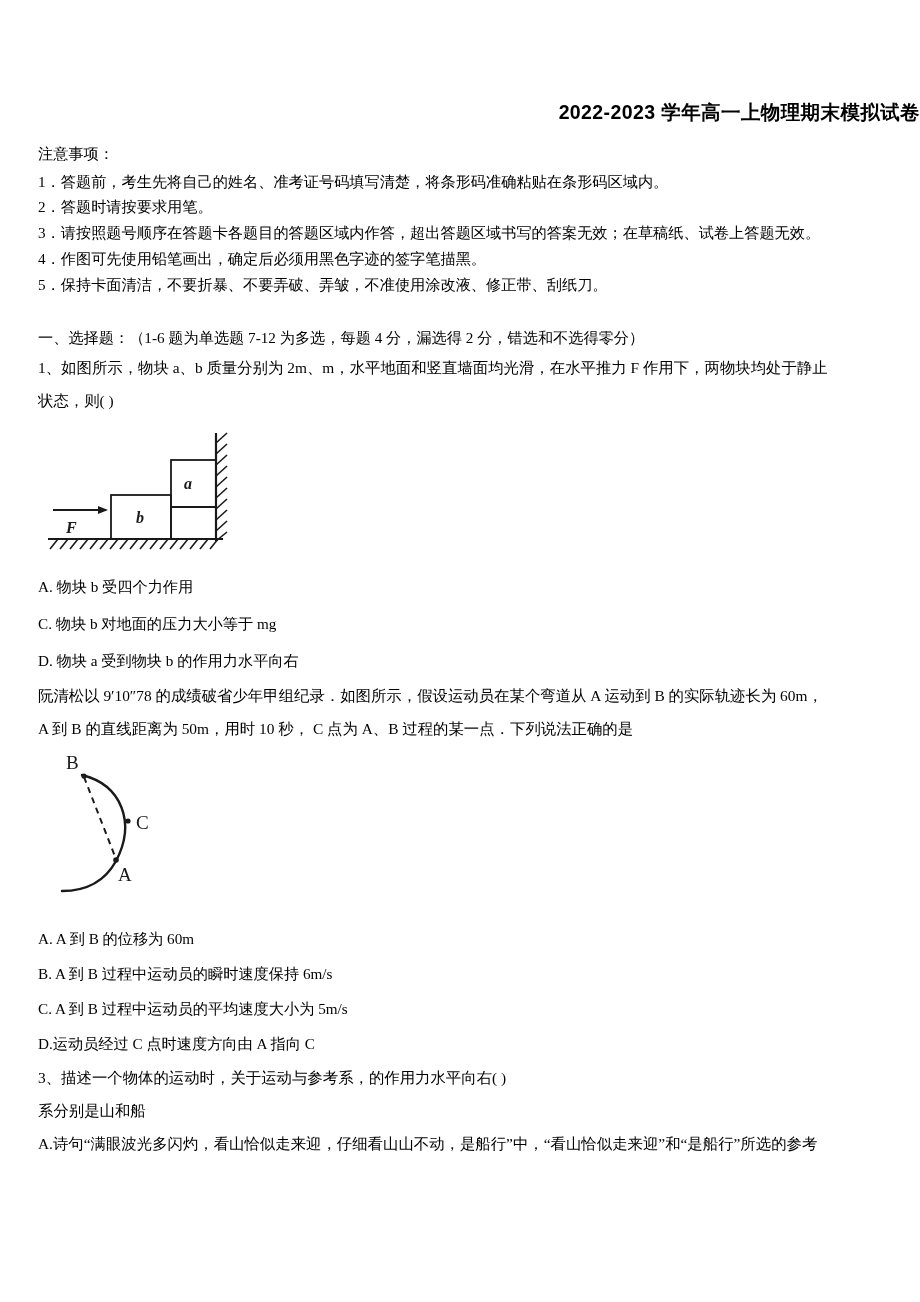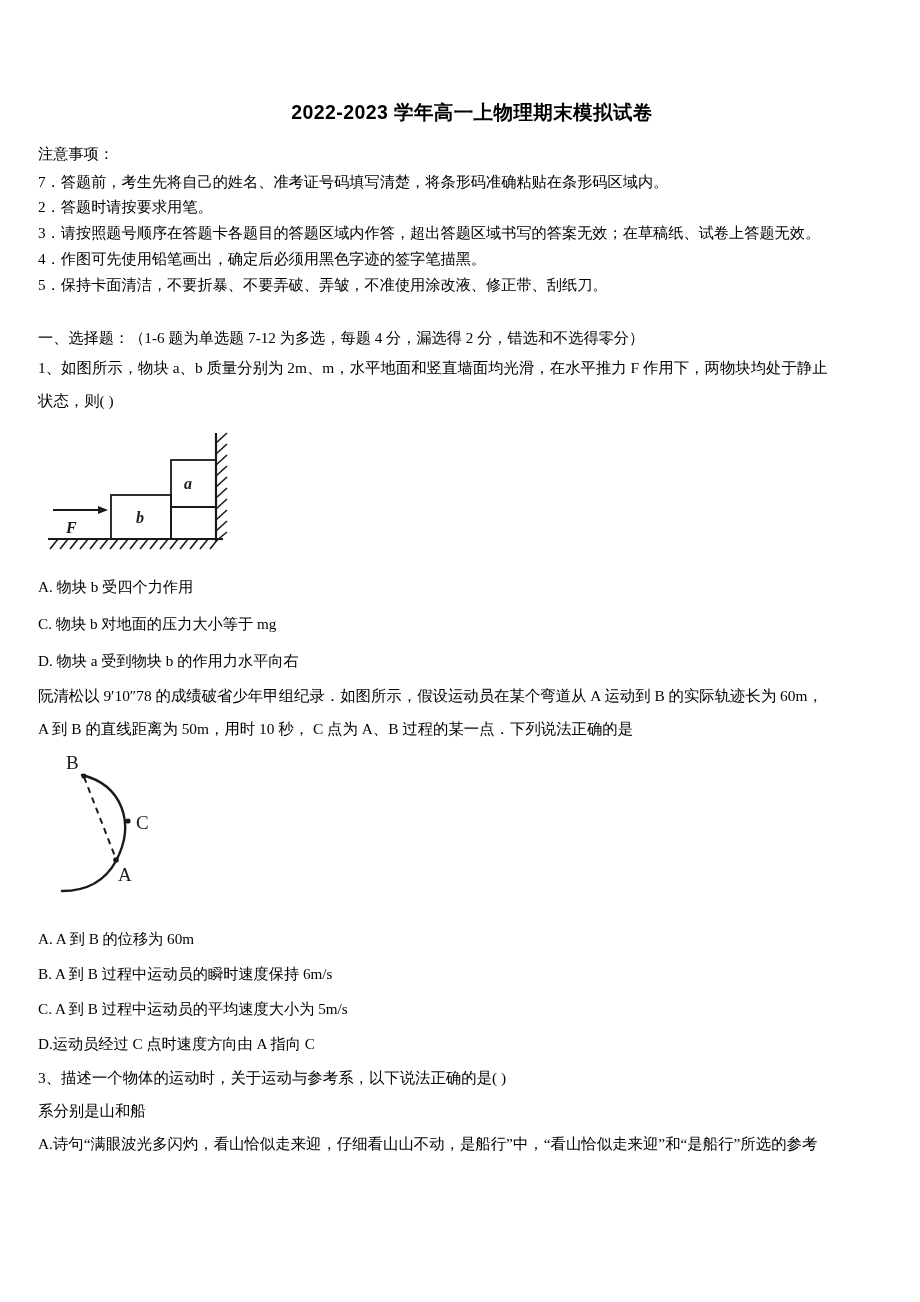--- a/index.html
+++ b/index.html
@@ -17,21 +17,21 @@
     overflow: hidden;
   }
   .page {
     width: 920px;
     height: 1302px;
     box-sizing: border-box;
     padding: 0;
     position: relative;
   }
   .doc-title {
-    text-align: center;
+    text-align: right;
     font-family: "Liberation Sans", "DejaVu Sans", sans-serif;
     font-weight: bold;
     font-size: 19.5px;
     letter-spacing: 0.4px;
     margin: 0;
     padding-top: 99px;
     padding-left: 24px;
   }
   .notice-block {
     margin-top: 17px;
@@ -83,21 +83,21 @@
 </style>
 </head>
 <body>
 
 <div class="page">
 
   <h1 class="doc-title">2022-2023 学年高一上物理期末模拟试卷</h1>
 
   <div class="notice-block">
     <div class="notice-head">注意事项：</div>
-    <div class="notice-line">7．答题前，考生先将自己的姓名、准考证号码填写清楚，将条形码准确粘贴在条形码区域内。</div>
+    <div class="notice-line">1．答题前，考生先将自己的姓名、准考证号码填写清楚，将条形码准确粘贴在条形码区域内。</div>
     <div class="notice-line">2．答题时请按要求用笔。</div>
     <div class="notice-line">3．请按照题号顺序在答题卡各题目的答题区域内作答，超出答题区域书写的答案无效；在草稿纸、试卷上答题无效。</div>
     <div class="notice-line">4．作图可先使用铅笔画出，确定后必须用黑色字迹的签字笔描黑。</div>
     <div class="notice-line">5．保持卡面清洁，不要折暴、不要弄破、弄皱，不准使用涂改液、修正带、刮纸刀。</div>
   </div>
 
   <div class="section-head">一、选择题：（1-6 题为单选题 7-12 为多选，每题 4 分，漏选得 2 分，错选和不选得零分）</div>
 
   <div>
     <div class="q-text"><span>1、</span><span>如图所示，物块 a、b 质量分别为 2m、m，水平地面和竖直墙面均光滑，在水平推力 F 作用下，两物块均处于静止</span></div>
@@ -184,18 +184,18 @@
       </svg>
     </div>
 
     <div class="opt compact">A. A 到 B 的位移为 60m</div>
     <div class="opt compact">B. A 到 B 过程中运动员的瞬时速度保持 6m/s</div>
     <div class="opt compact">C. A 到 B 过程中运动员的平均速度大小为 5m/s</div>
     <div class="opt compact">D.运动员经过 C 点时速度方向由 A 指向 C</div>
   </div>
 
   <div>
-    <div class="q-text"><span>3、</span><span>描述一个物体的运动时，关于运动与参考系，以下说法正确的是(      )</span></div>
+    <div class="q-text"><span>3、</span><span>描述一个物体的运动时，关于运动与参考系，的作用力水平向右(      )</span></div>
     <div class="q-text">系分别是山和船</div>
     <div class="q-text">A.诗句“满眼波光多闪灼，看山恰似走来迎，仔细看山山不动，是船行”中，“看山恰似走来迎”和“是船行”所选的参考</div>
   </div>
 
 </div>
 
 </body></html>

